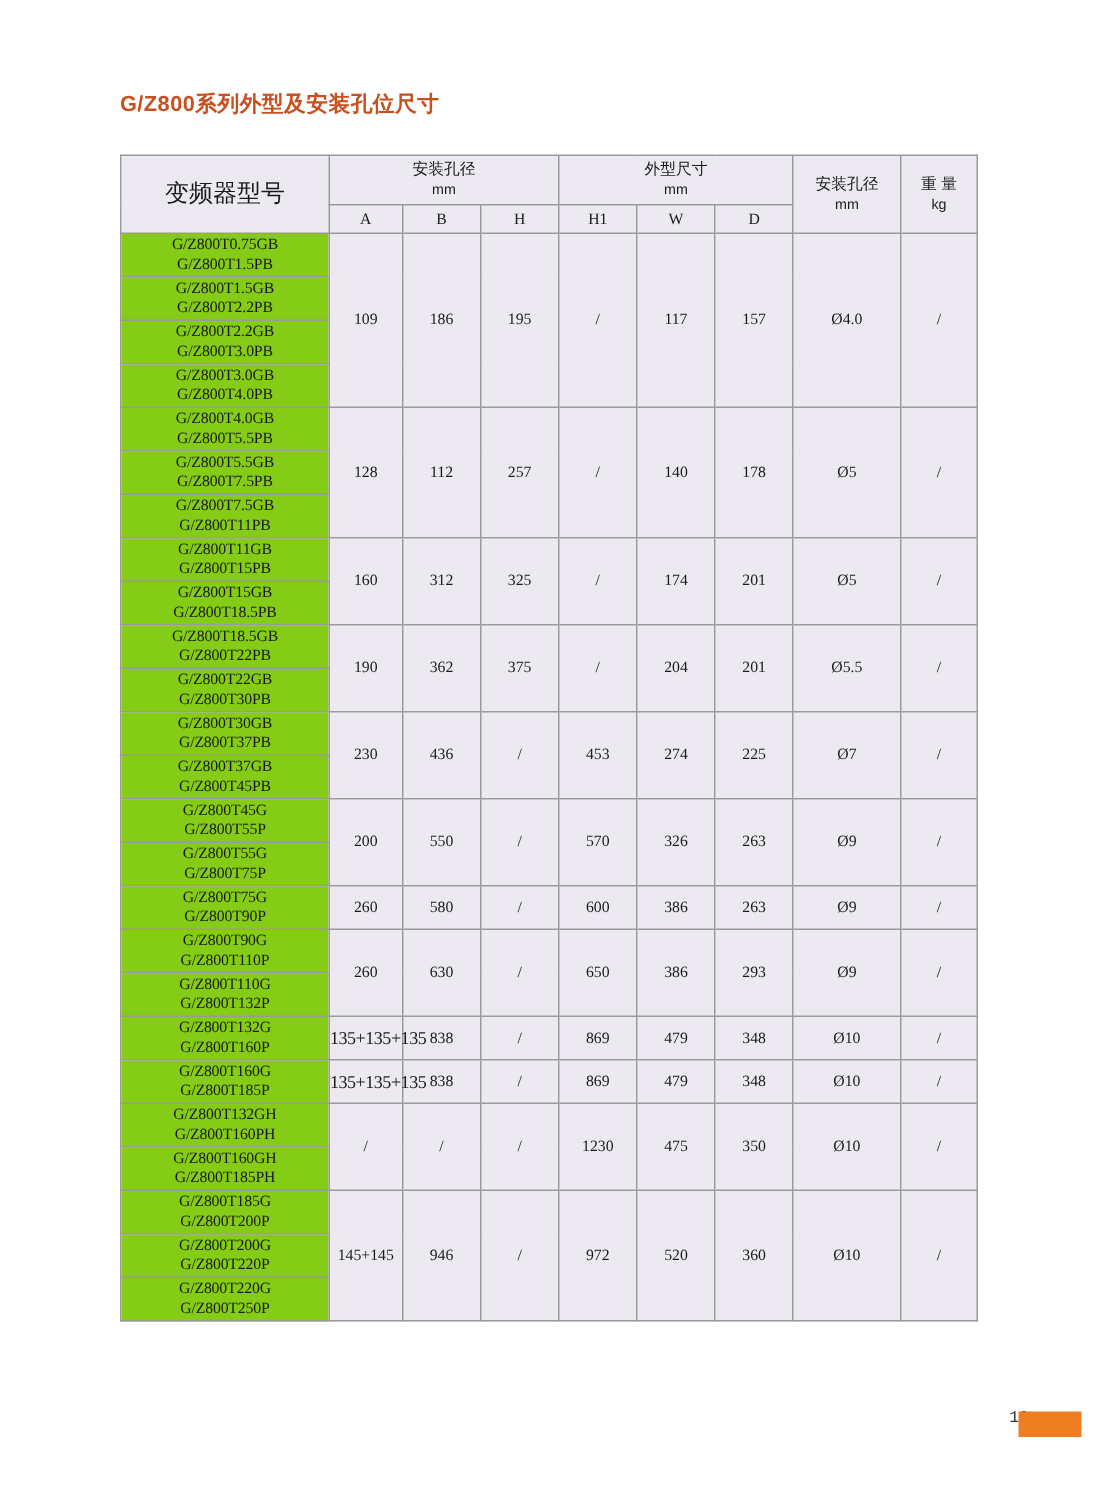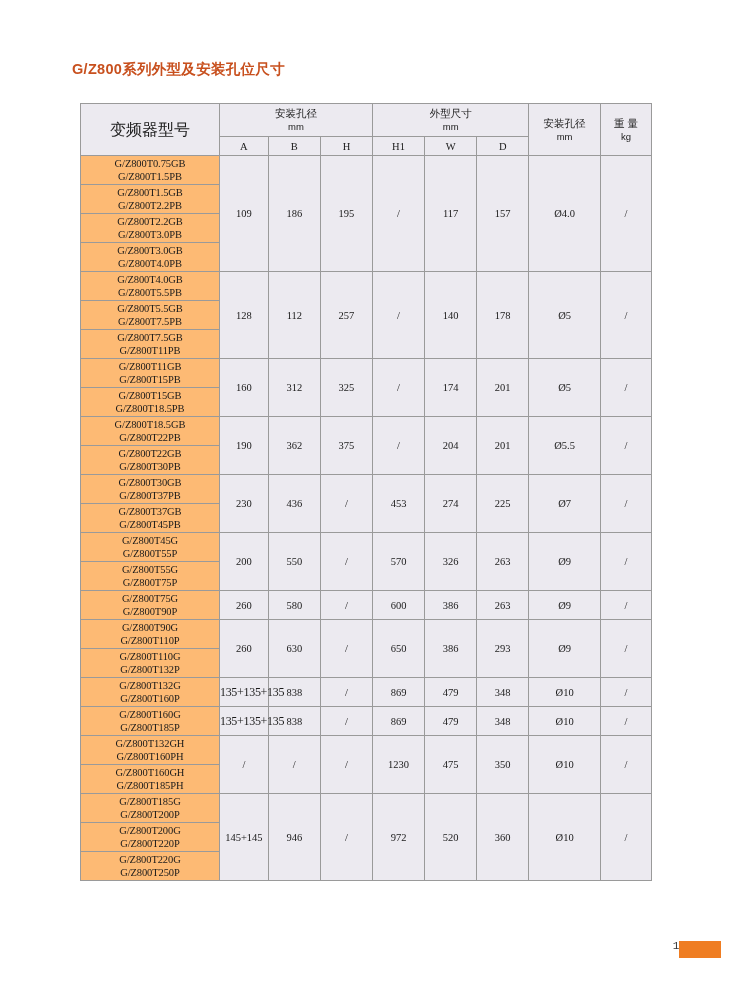--- a/index.html
+++ b/index.html
@@ -15,21 +15,21 @@
     overflow: hidden;
   }
   .page {
     position: relative;
     width: 731px;
     height: 1000px;
     box-sizing: border-box;
   }
   .title {
     position: absolute;
-    left: 72px;
+    left: 80px;
     top: 60px;
     font-family: "Liberation Sans", sans-serif;
     font-size: 14.5px;
     font-weight: bold;
     color: #c8501e;
     letter-spacing: 0.3px;
   }
   table.spec {
     position: absolute;
     left: 80px;
@@ -62,21 +62,21 @@
     font-size: 10.5px;
   }
   .hdr-two {
     font-size: 10.5px;
   }
   .hdr-two .unit {
     display: block;
     font-size: 9.5px;
   }
   td.model {
-    background: #fdba74;
+    background: #84cc16;
     text-align: left;
     padding: 3px 0 3px 6px;
     line-height: 13px;
     font-size: 10.5px;
     height: 28px;
     font-family: "Liberation Serif", serif;
     letter-spacing: -0.1px;
   }
   td.val {
     background: #eceaf0;

